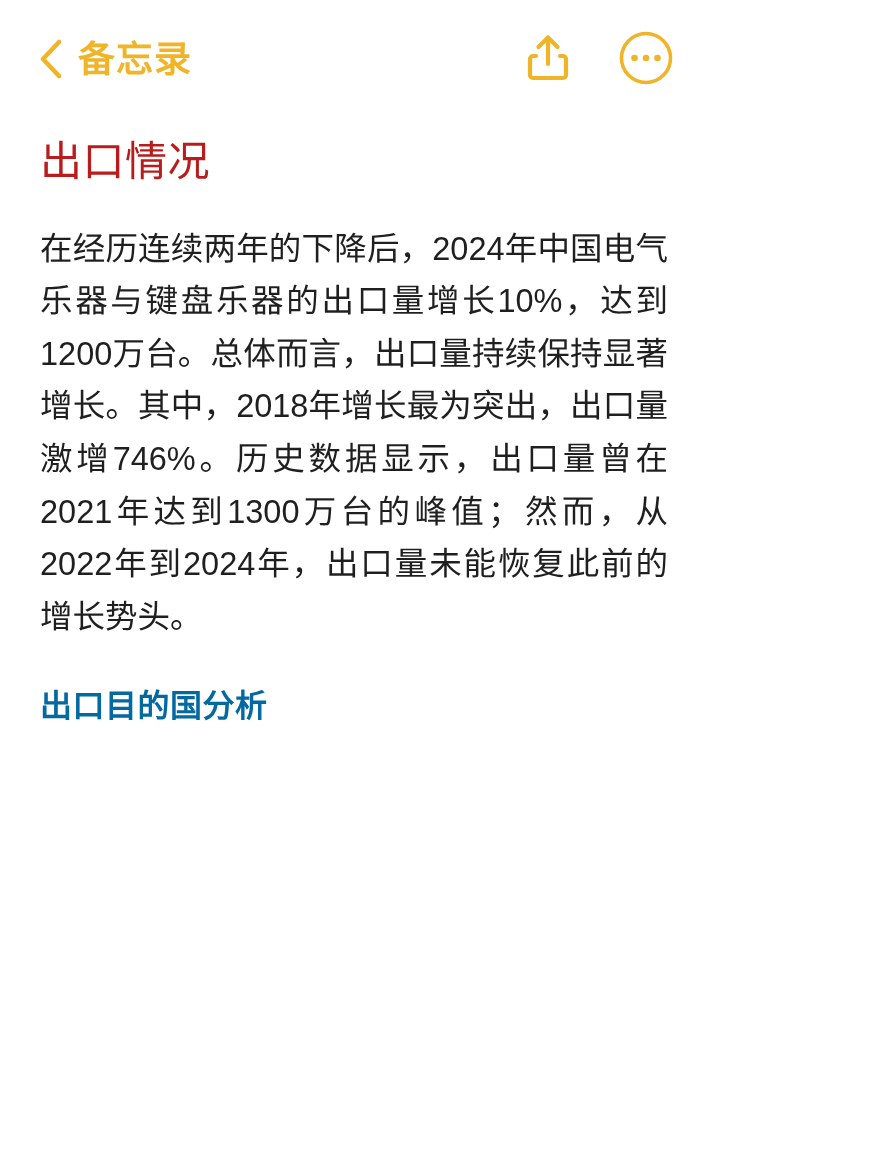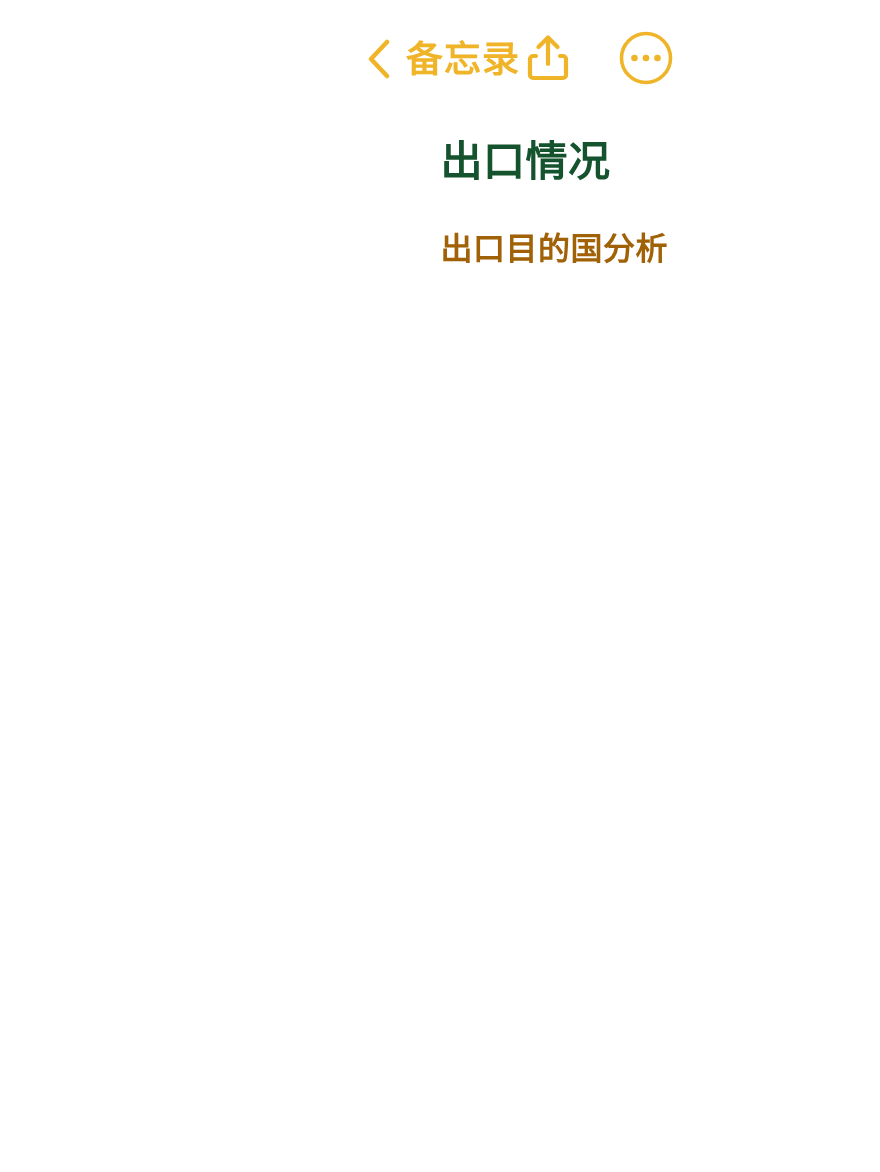--- a/index.html
+++ b/index.html
@@ -17,21 +17,20 @@
     overflow: hidden;
   }
 
   .screen {
     width: 708px;
     height: 1172px;
     box-sizing: border-box;
     display: flex;
     flex-direction: column;
     background: #ffffff;
-    align-items: flex-end;
   }
 
   
   .navbar {
     height: 118px;
     flex: 0 0 118px;
     display: flex;
     align-items: center;
     padding: 0 34px 0 38px;
     box-sizing: border-box;
@@ -83,41 +82,41 @@
   
   .content {
     flex: 1 1 auto;
     padding: 0 40px;
     box-sizing: border-box;
     overflow: hidden;
   }
 
   .note-title {
     font-size: 42px;
-    font-weight: 700;
-    color: #14532d;
+    font-weight: 400;
+    color: #b91c1c;
     margin: 18px 0 34px 0;
     letter-spacing: 0.5px;
     line-height: 1.25;
   }
 
   .para {
     font-size: 32.5px;
     line-height: 1.62;
     color: #1f1f1f;
     margin: 0 0 36px 0;
     text-align: justify;
     text-justify: inter-ideograph;
     letter-spacing: 0px;
   }
 
   .subheading {
     font-size: 32px;
     font-weight: 700;
-    color: #a16207;
+    color: #0369a1;
     margin: 26px 0 0 0;
     letter-spacing: 0.5px;
   }
 </style>
 </head>
 <body>
 
 <div class="screen">
 
   <div class="navbar">
@@ -156,19 +155,20 @@
         </span>
       </button>
 
     </div>
   </div>
 
   <div class="content">
 
     <h1 class="note-title">出口情况</h1>
 
+    <p class="para">在经历连续两年的下降后，2024年中国电气乐器与键盘乐器的出口量增长10%，达到1200万台。总体而言，出口量持续保持显著增长。其中，2018年增长最为突出，出口量激增746%。历史数据显示，出口量曾在2021年达到1300万台的峰值；然而，从2022年到2024年，出口量未能恢复此前的增长势头。</p>
 
 
     <h2 class="subheading">出口目的国分析</h2>
 
   </div>
 
 </div>
 
 </body></html>

